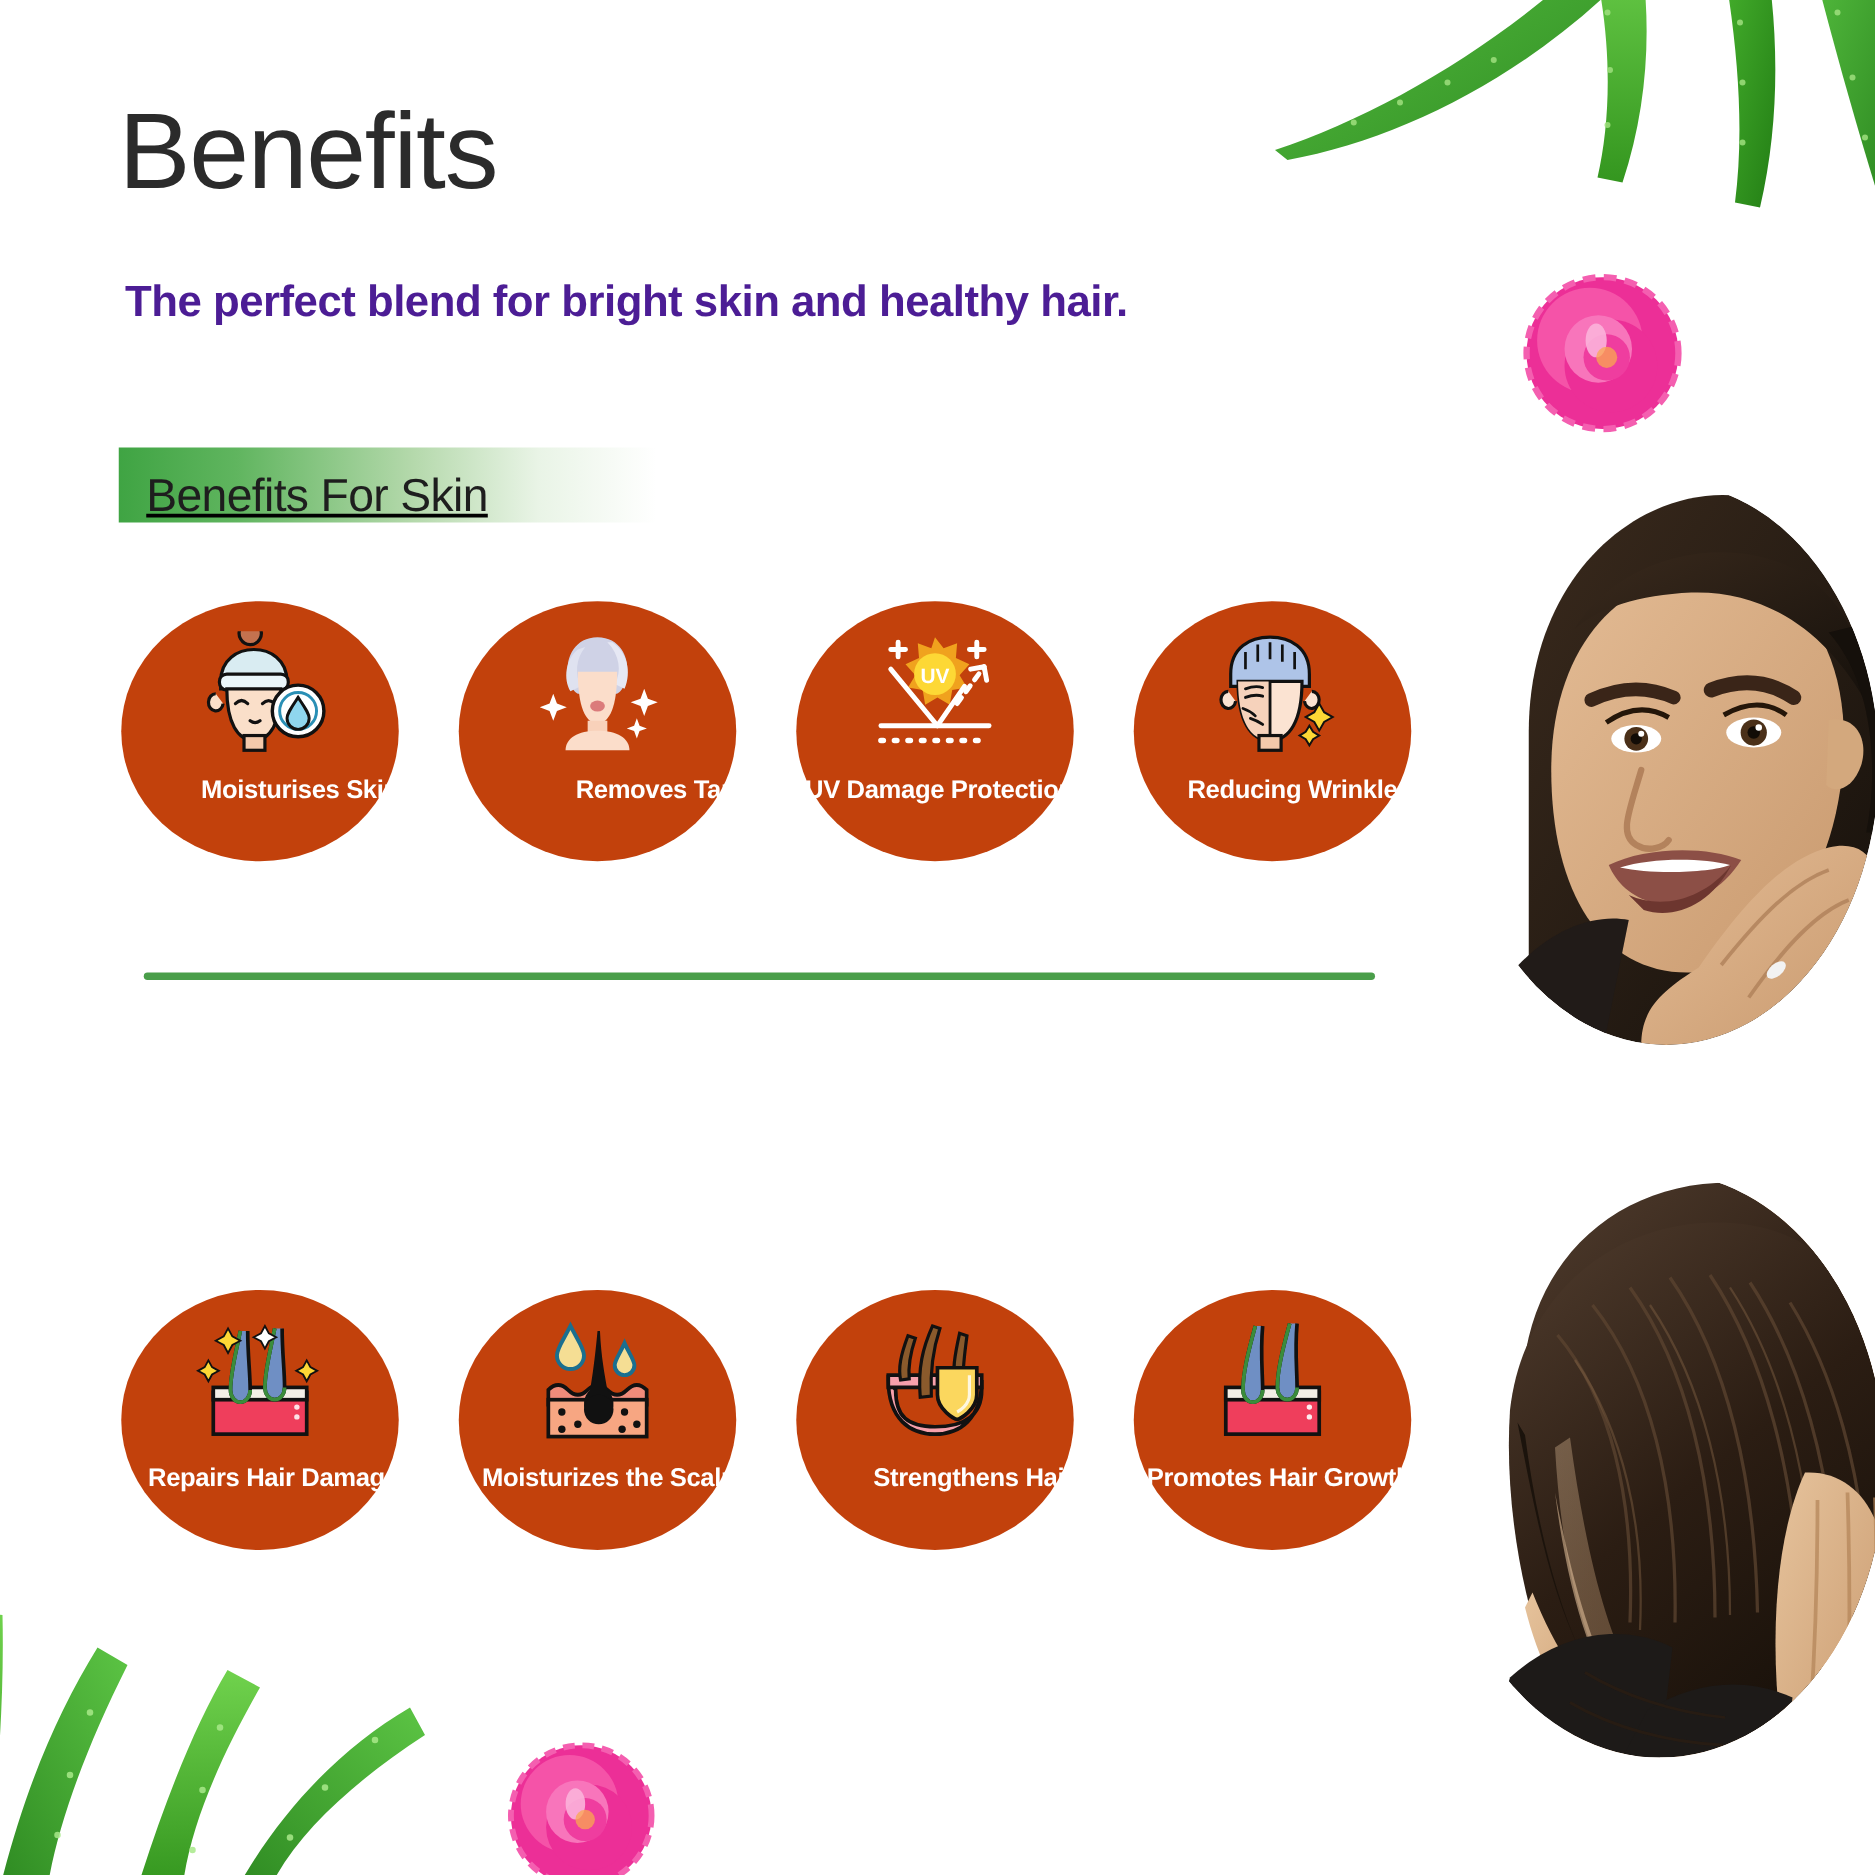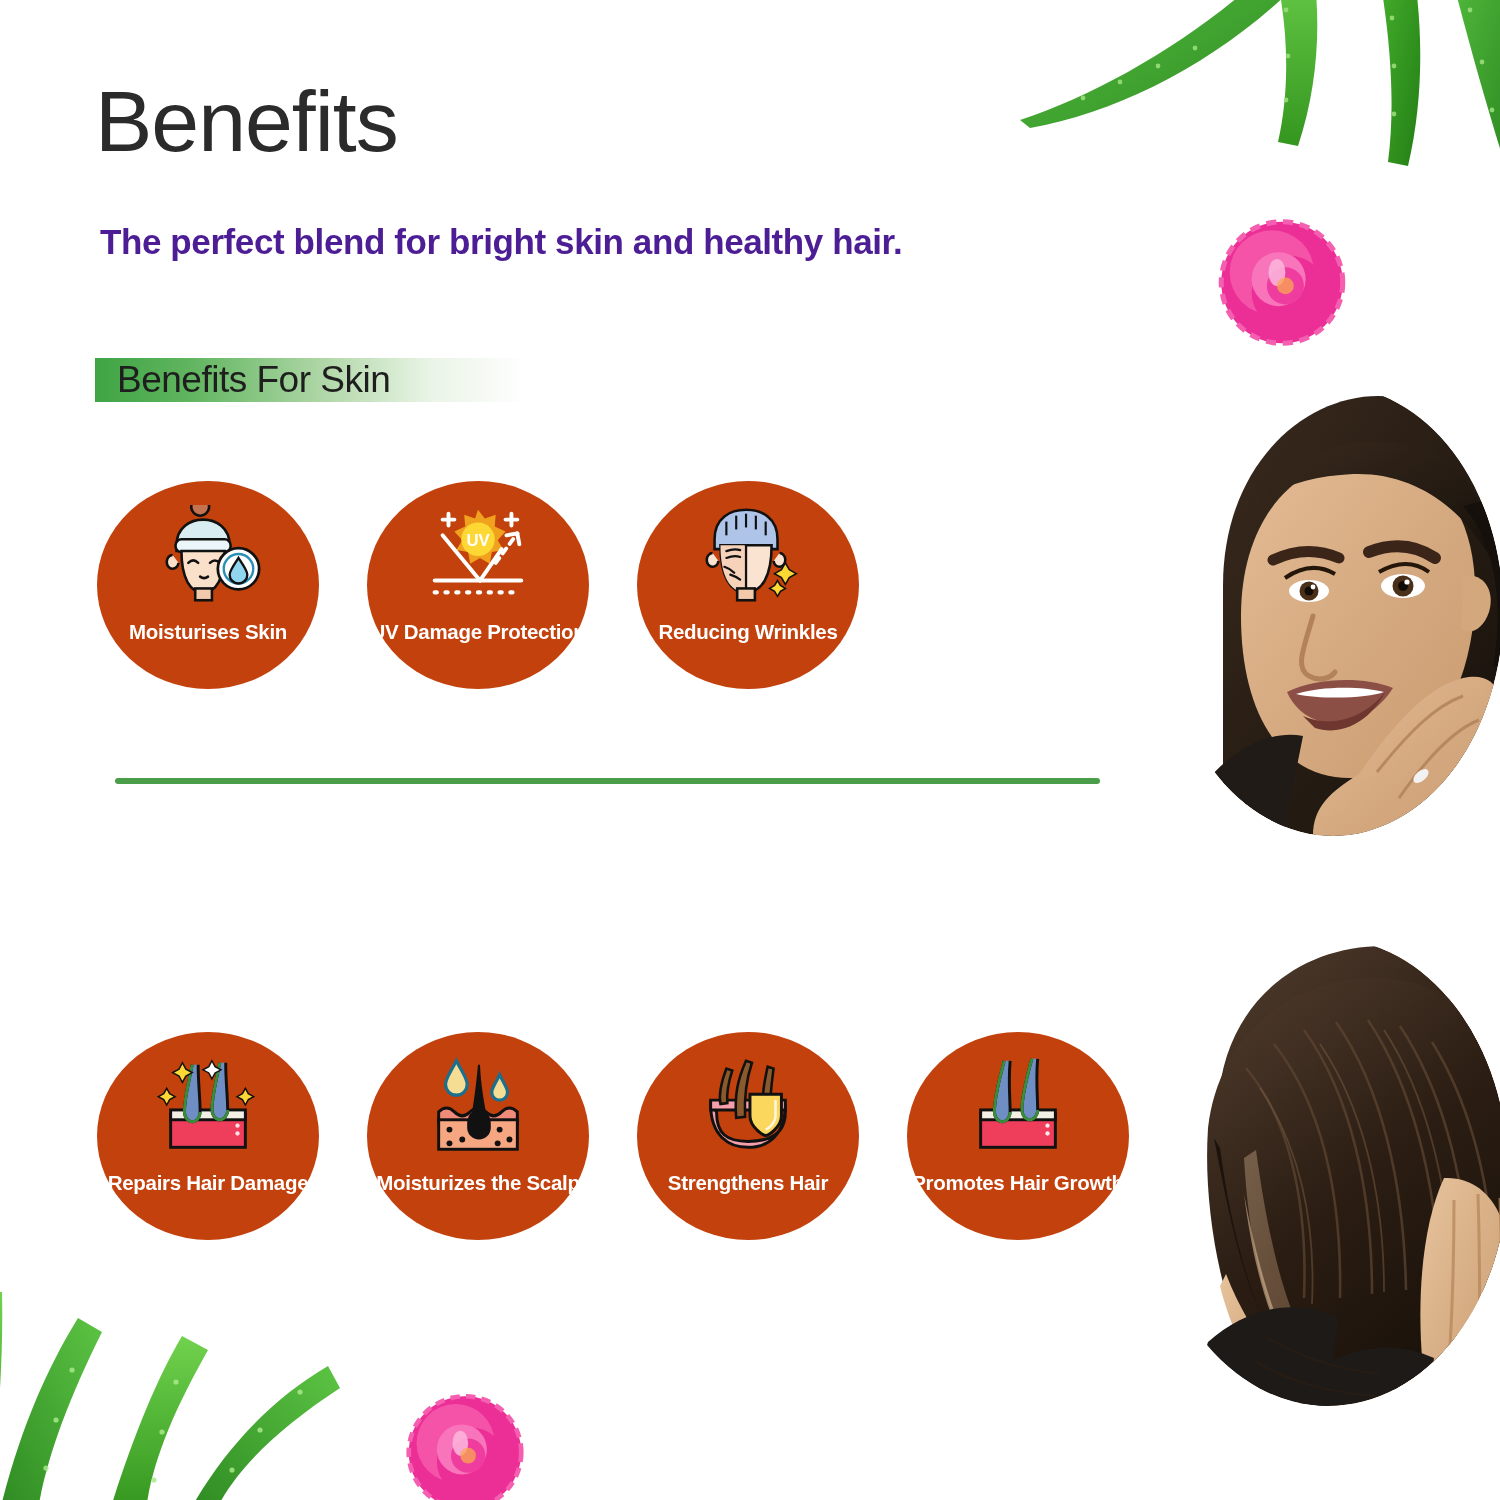--- a/index.html
+++ b/index.html
@@ -26,22 +26,23 @@
     letter-spacing:-1px;line-height:1;
   }
   .subtitle{
     position:absolute;left:100px;top:222px;
     font-size:35px;font-weight:bold;color:#4c1d95;
     letter-spacing:-0.4px;
   }
 
   
   .badge{
-    position:absolute;height:44px;display:flex;align-items:center;
+    position:absolute;height:60px;display:flex;align-items:flex-end;
     background:linear-gradient(to right,#3fa443 0%,#60b55f 22%,#b5d9ac 55%,#e9f4e6 78%,#ffffff 100%);
+    text-decoration:underline;
   }
   .badge-label{
     font-size:37px;color:#1e1e1e;font-weight:400;
     padding-left:22px;letter-spacing:-0.5px;white-space:nowrap;
   }
   #badge-skin{left:95px;top:358px;width:430px;}
   #badge-hair{left:95px;top:903px;width:620px;}
 
   
   .divider{
@@ -61,21 +62,21 @@
     align-items:center;justify-content:flex-start;
     padding-top:24px;box-sizing:border-box;
     position:relative;
   }
   .benefit .art{
     width:118px;height:100px;display:block;
     margin:0 auto;
   }
   .benefit .cap{
     position:absolute;left:0;right:0;top:140px;
-    text-align:center;color:#ffffff;
+    text-align:right;color:#ffffff;
     font-size:20.5px;font-weight:bold;line-height:1.12;
     letter-spacing:-0.3px;
   }
 
   
   .photo{position:absolute;overflow:hidden;border-radius:50%;}
   #photo-skin{left:1163px;top:386px;width:340px;height:450px;}
   #photo-hair{left:1148px;top:938px;width:360px;height:468px;}
 </style>
 </head>
@@ -197,20 +198,37 @@
         <path d="M40 58 q5 -5 10 0" fill="none" stroke="#111" stroke-width="2.6" stroke-linecap="round"></path>
         <path d="M62 58 q5 -5 10 0" fill="none" stroke="#111" stroke-width="2.6" stroke-linecap="round"></path>
         <path d="M52 72 q4 3 8 0" fill="none" stroke="#111" stroke-width="2.6" stroke-linecap="round"></path>
         <circle cx="91" cy="64" r="21" fill="#fff" stroke="#111" stroke-width="2.8"></circle>
         <circle cx="91" cy="64" r="15" fill="none" stroke="#2a8fb5" stroke-width="2.4"></circle>
         <path d="M91 53 C97 62 100 66 100 70 a9 9 0 0 1 -18 0 c0 -4 3 -8 9 -17 z" fill="#8fd6ee" stroke="#111" stroke-width="2.4"></path>
       </svg>
       <div class="cap">Moisturises Skin</div>
     </div>
 
+    <div class="benefit">
+      <svg class="art" viewBox="0 0 120 100">
+        <path d="M60 4 C42 4 34 20 36 34 C38 48 44 50 44 50 L76 50 C76 50 82 48 84 34 C86 20 78 4 60 4 Z" fill="#cfd2e6"></path>
+        <path d="M44 14 C34 22 32 38 38 48 L46 44 C42 34 42 22 50 12 Z" fill="#dfe2f0"></path>
+        <path d="M72 8 C84 16 88 32 82 46 L74 42 C80 32 78 18 68 8 Z" fill="#e6e8f4"></path>
+        <path d="M44 32 C44 60 50 74 60 74 C70 74 76 60 76 32 Z" fill="#fbddca"></path>
+        <ellipse cx="60" cy="60" rx="6" ry="4.5" fill="#db7b7b"></ellipse>
+        <path d="M52 72 L52 82 L68 82 L68 72 Z" fill="#f8d1ba"></path>
+        <path d="M34 96 C34 86 44 80 60 80 C76 80 86 86 86 96 Z" fill="#fbddca"></path>
+        <g fill="#ffffff">
+          <path d="M24 50 l3 8 8 3 -8 3 -3 8 -3 -8 -8 -3 8 -3 z"></path>
+          <path d="M98 46 l3 8 8 3 -8 3 -3 8 -3 -8 -8 -3 8 -3 z"></path>
+          <path d="M92 70 l2.2 6 6 2.2 -6 2.2 -2.2 6 -2.2 -6 -6 -2.2 6 -2.2 z"></path>
+        </g>
+      </svg>
+      <div class="cap">Removes Tan</div>
+    </div>
 
     <div class="benefit">
       <svg class="art" viewBox="0 0 120 100">
         <g stroke="#ffffff" stroke-width="4" stroke-linecap="round">
           <path d="M24 14 h12 M30 8 v12"></path>
           <path d="M88 14 h12 M94 8 v12"></path>
         </g>
         <path d="M60 4 l7 9 11 -4 -1 12 11 5 -8 9 6 10 -12 2 -2 12 -10 -6 -10 6 -2 -12 -12 -2 6 -10 -8 -9 11 -5 -1 -12 11 4 z" fill="#f0a21e"></path>
         <circle cx="60" cy="34" r="17" fill="#fdd835"></circle>
         <text x="60" y="41" text-anchor="middle" font-family="Liberation Sans, sans-serif" font-size="17" font-weight="bold" fill="#ffffff">UV</text>

